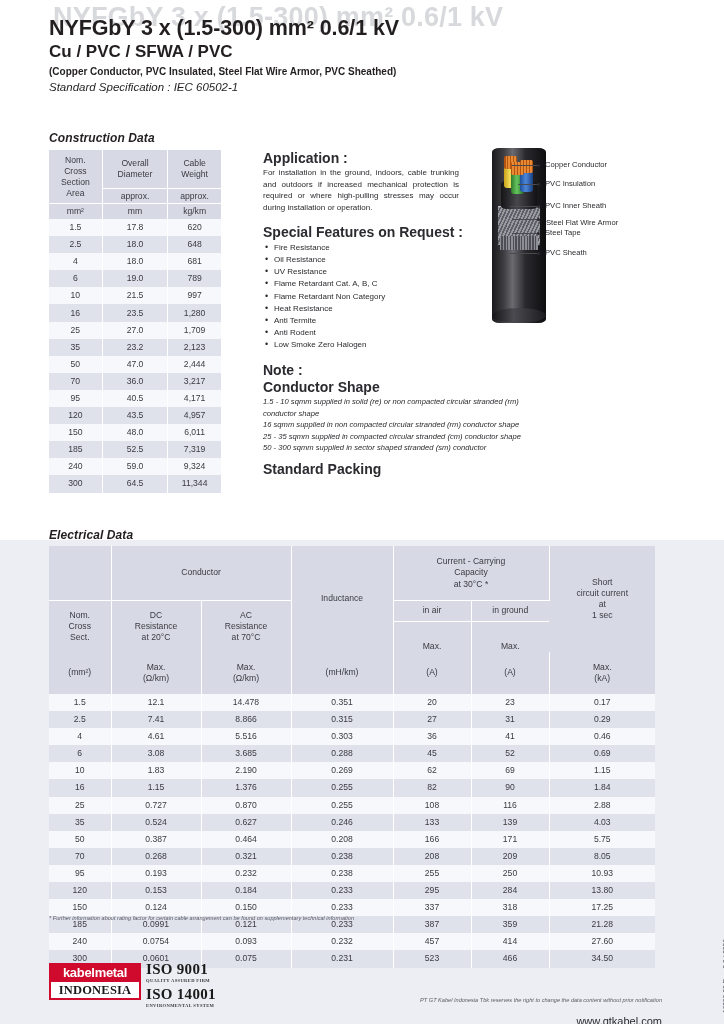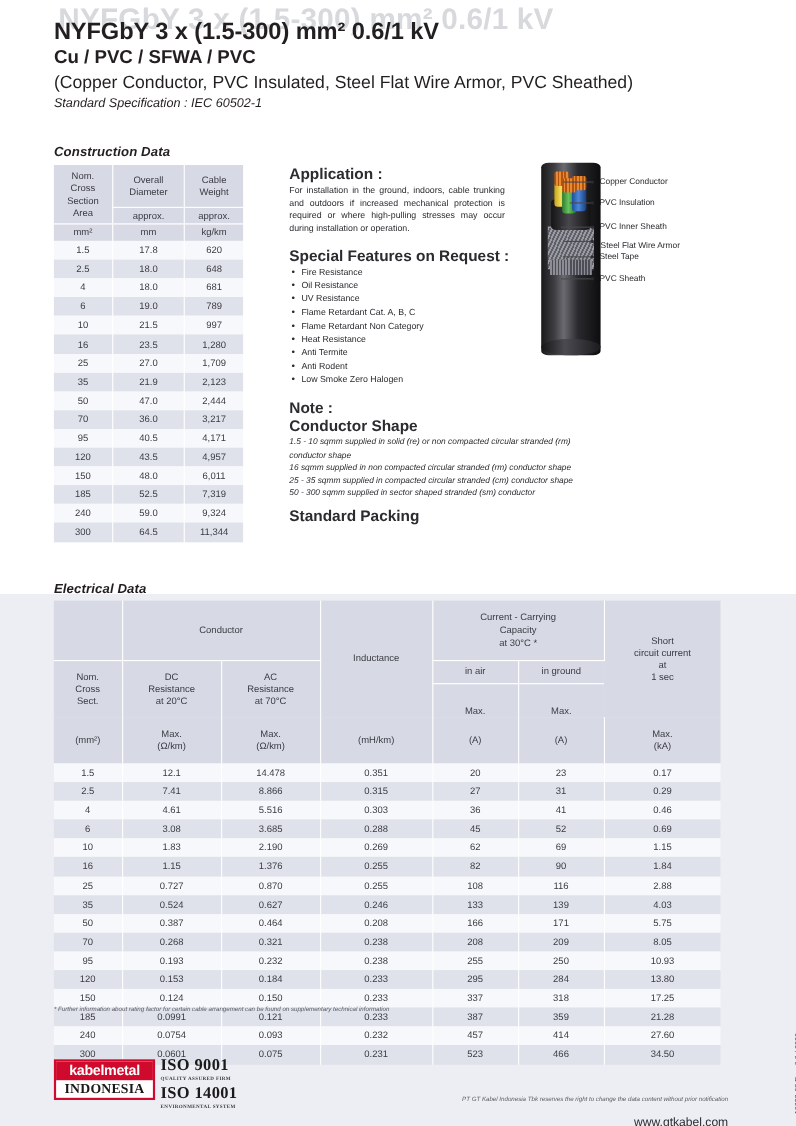--- a/index.html
+++ b/index.html
@@ -18,21 +18,21 @@
 
   
   #header{position:absolute;left:49px;top:16px;width:620px;}
   .ghost{
     position:absolute;left:4px;top:-14px;
     font-size:27px;font-weight:bold;letter-spacing:.2px;
     color:#d8d9dd;white-space:nowrap;
   }
   .title1{position:relative;font-size:21.5px;font-weight:bold;letter-spacing:-.1px;margin:0;line-height:1.12;}
   .title2{position:relative;font-size:17px;font-weight:bold;margin:2px 0 0 0;line-height:1.15;}
-  .title3{position:relative;font-size:16px;margin:4px 0 0 0;line-height:1.2;}
+  .title3{position:relative;font-size:10px;margin:4px 0 0 0;line-height:1.2;font-weight:bold;}
   .title4{position:relative;font-size:11.5px;font-style:italic;margin:3px 0 0 0;line-height:1.2;}
 
   
   .sect-head{
     position:absolute;font-size:12px;font-weight:bold;font-style:italic;
     letter-spacing:.1px;
   }
   #sect-construction{left:49px;top:131px;}
   #sect-electrical{left:49px;top:528px;}
 
@@ -210,21 +210,21 @@
           <td>23.5</td>
           <td>1,280</td>
         </tr>
         <tr>
           <td>25</td>
           <td>27.0</td>
           <td>1,709</td>
         </tr>
         <tr>
           <td>35</td>
-          <td>21.9</td>
+          <td>23.2</td>
           <td>2,123</td>
         </tr>
         <tr>
           <td>50</td>
           <td>47.0</td>
           <td>2,444</td>
         </tr>
         <tr>
           <td>70</td>
           <td>36.0</td>

